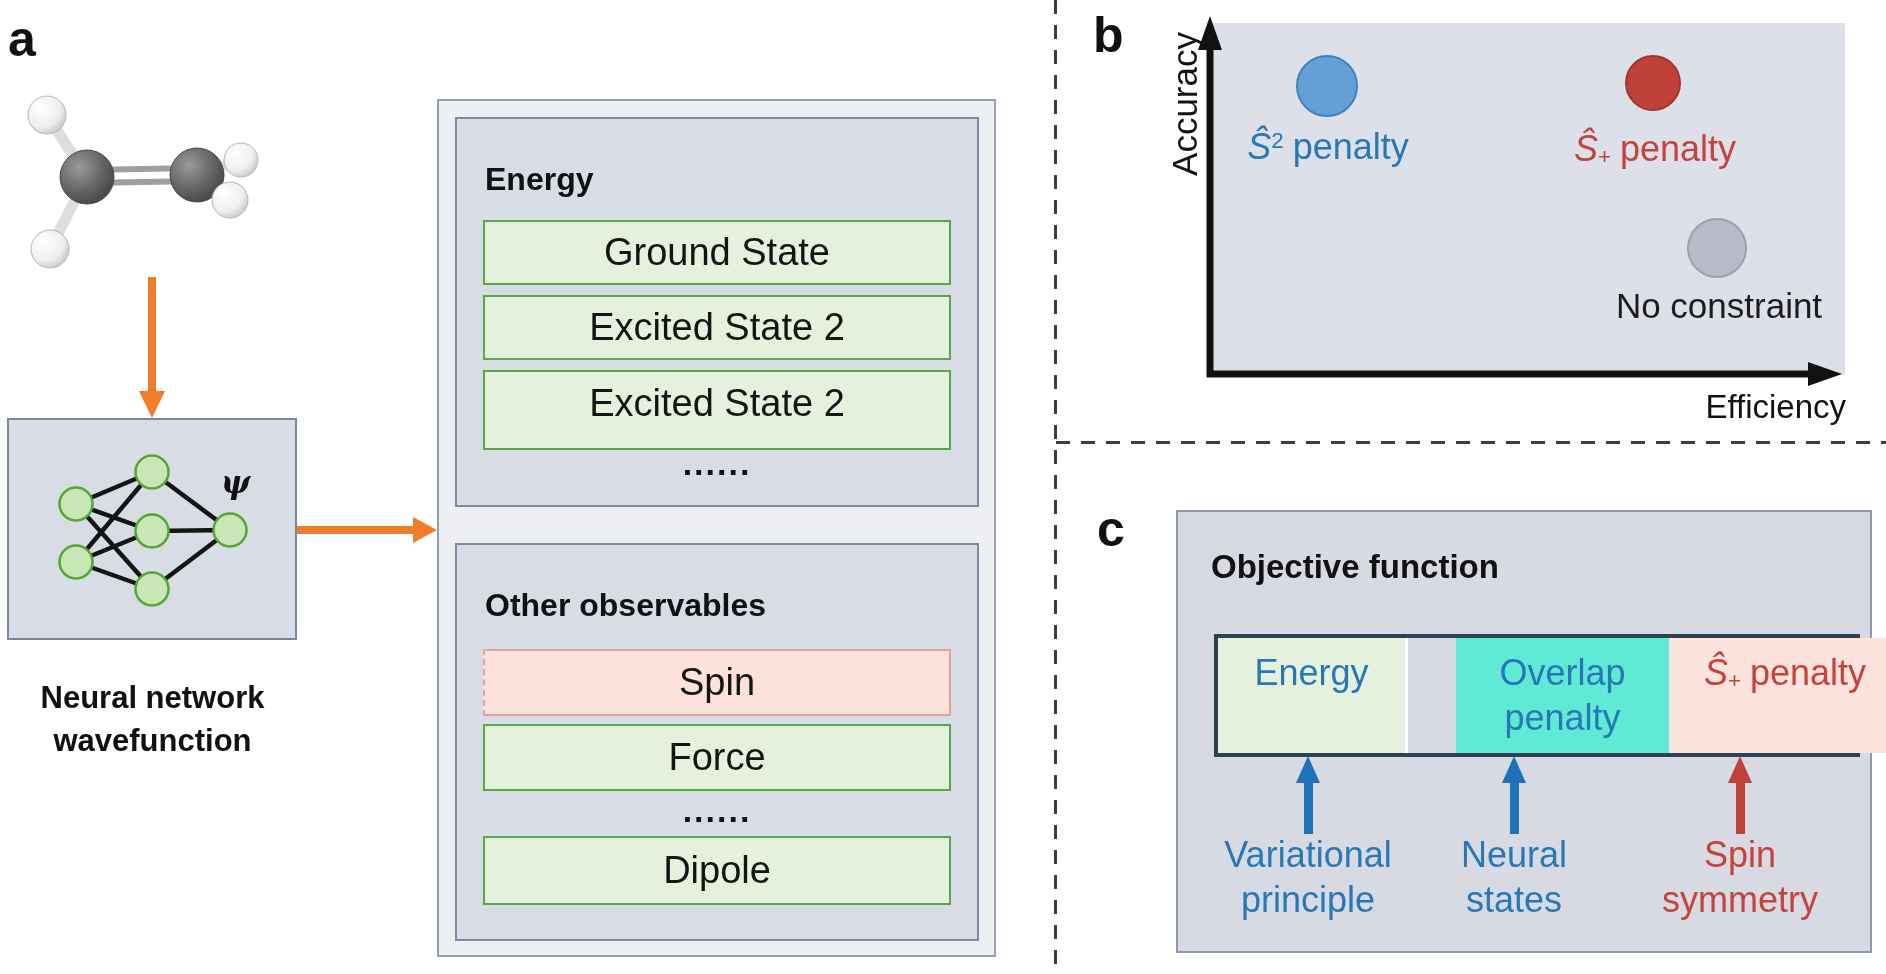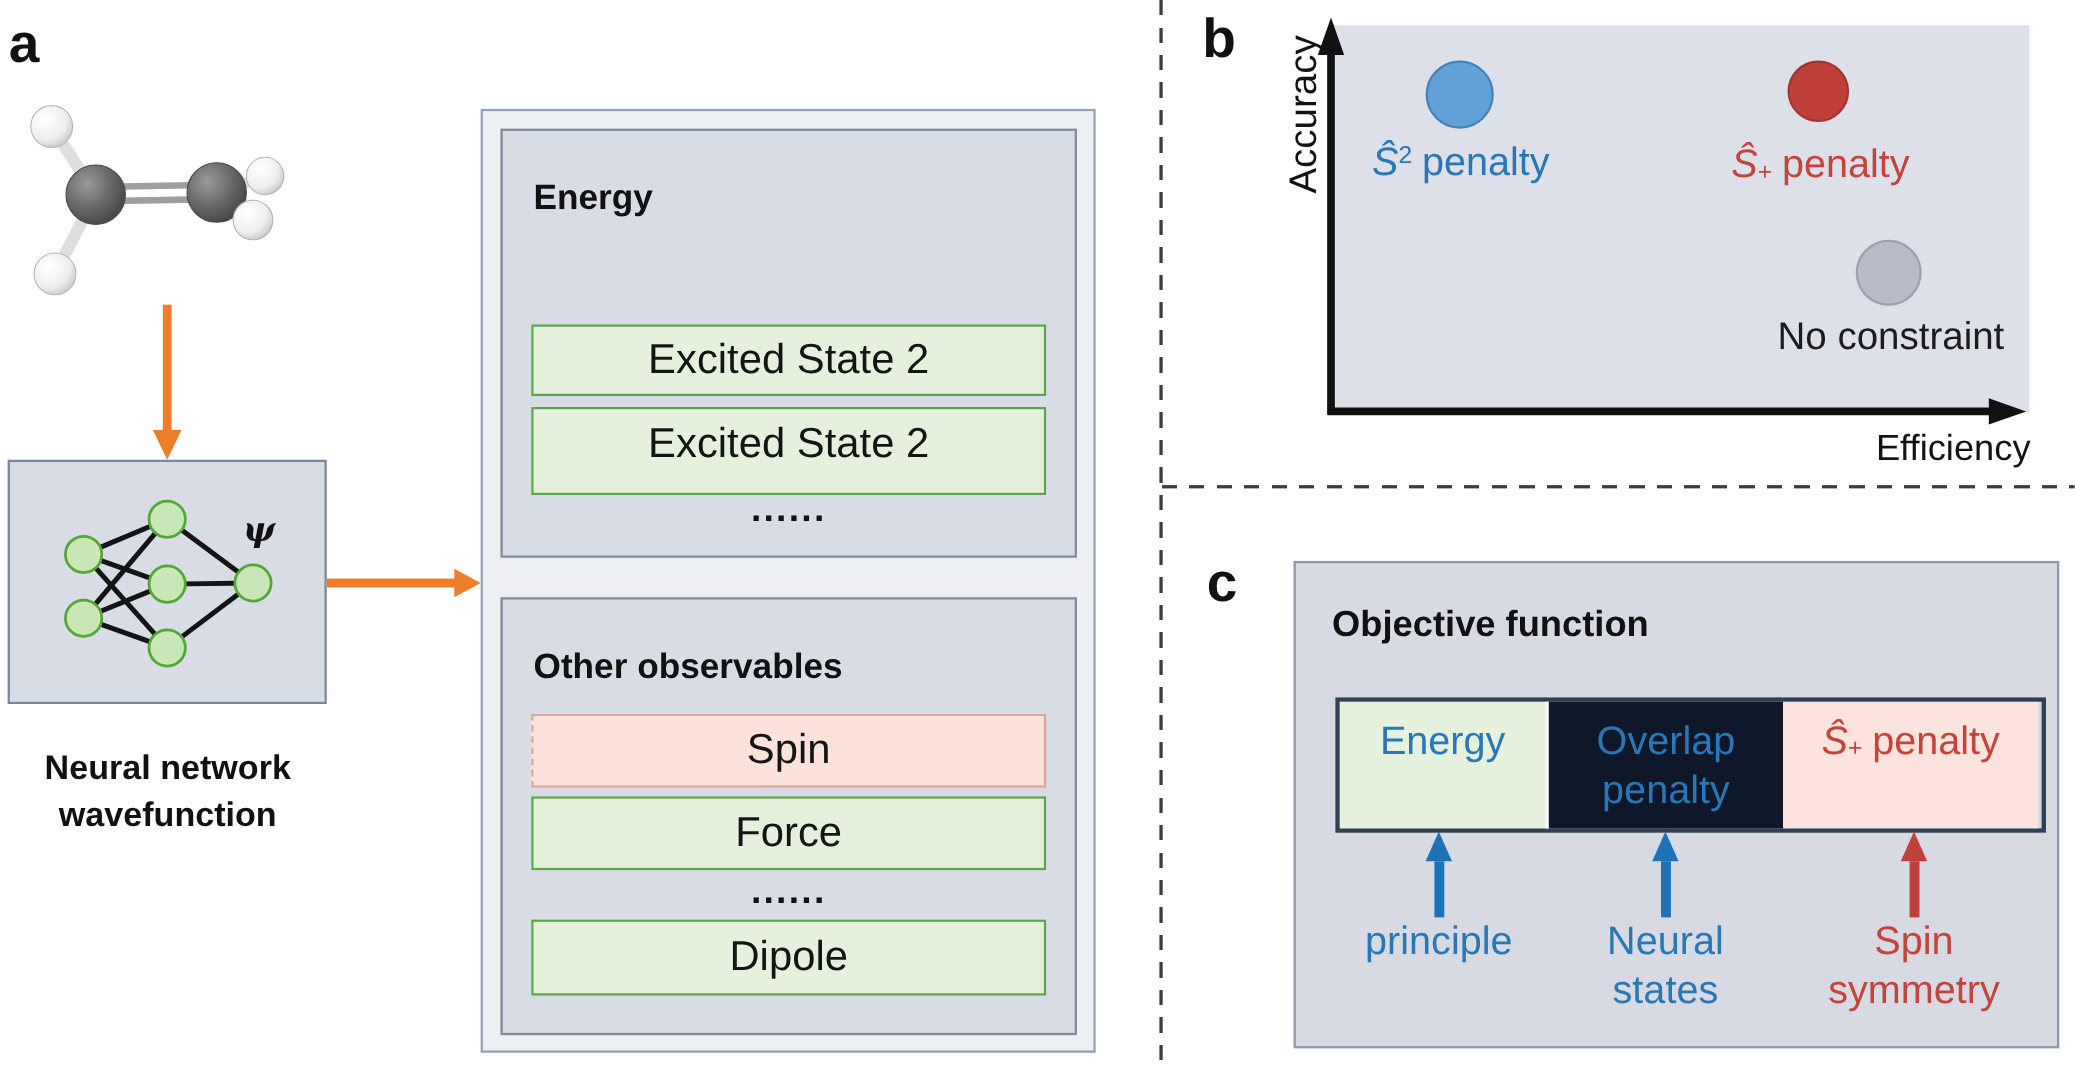--- a/index.html
+++ b/index.html
@@ -64,21 +64,21 @@
 
   
   #c-label { left:1097px; top:500px; }
   .obj-box { left:1176px; top:510px; width:696px; height:443px;
     background:#d7dae3; border:2px solid #8e99ad; }
   .obj-title { left:33px; top:36px; font-size:33px; font-weight:bold; color:#111; }
   .obj-bar { left:36px; top:122px; width:646px; height:123px;
     border:4px solid #2f4255; display:flex; }
   .seg { text-align:center; padding-top:12px; font-size:36px; line-height:45px; }
   .seg-energy  { flex:0 0 190px; background:#e5f1dd; border-right:3px solid #ffffff; color:#2878b8; }
-  .seg-overlap { flex:0 0 213px; background:#0f172a; color:#2878b8; }
+  .seg-overlap { flex:0 0 213px; background:#5eead4; color:#2878b8;margin-left:48px; }
   .seg-splus   { flex:0 0 232px; background:#fce3dd; color:#c4443c; }
   .up-arrow { width:24px; }
   .up-arrow .head { width:0; height:0; margin:0 auto;
     border-left:12px solid transparent; border-right:12px solid transparent;
     border-bottom:27px solid currentColor; }
   .up-arrow .shaft { width:9px; height:51px; margin:0 auto; background:currentColor; }
   #arr-1 { left:1296px; top:756px; color:#1d72b8; }
   #arr-2 { left:1502px; top:756px; color:#1d72b8; }
   #arr-3 { left:1728px; top:756px; color:#bf4138; }
   .ann { width:240px; top:832px; text-align:center; font-size:36px; line-height:45px; }
@@ -151,20 +151,21 @@
   <div>wavefunction</div>
 </div>
 
 <div class="abs right-arrow-shaft"></div>
 <div class="abs right-arrow-head"></div>
 
 <div class="abs outer-box"></div>
 
 <div id="energy-box" class="abs sub-box">
   <div class="abs sub-title">Energy</div>
+  <div class="abs row row-green" style="top:101px; height:65px; line-height:61px;">Ground State</div>
   <div class="abs row row-green" style="top:176px; height:65px; line-height:61px;">Excited State 2</div>
   <div class="abs row row-green" style="top:251px; height:80px; line-height:63px;">Excited State 2</div>
   <div class="abs dots" style="top:325px;">......</div>
 </div>
 
 <div id="obs-box" class="abs sub-box">
   <div class="abs sub-title">Other observables</div>
   <div class="abs row row-pink" style="top:104px; height:67px; line-height:63px;">Spin</div>
   <div class="abs row row-green" style="top:179px; height:67px; line-height:63px;">Force</div>
   <div class="abs dots" style="top:246px;">......</div>
@@ -224,20 +225,21 @@
 <div id="arr-2" class="abs up-arrow">
   <div class="head"></div>
     <div class="shaft"></div>
 </div>
 <div id="arr-3" class="abs up-arrow">
   <div class="head"></div>
     <div class="shaft"></div>
 </div>
 
 <div id="ann-1" class="abs ann">
+  <div>Variational</div>
   <div>principle</div>
 </div>
 <div id="ann-2" class="abs ann">
   <div>Neural</div>
   <div>states</div>
 </div>
 <div id="ann-3" class="abs ann">
   <div>Spin</div>
   <div>symmetry</div>
 </div>

